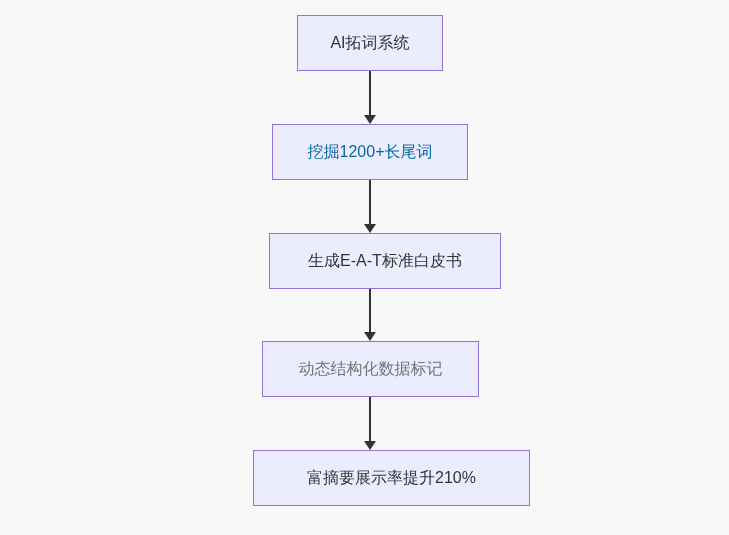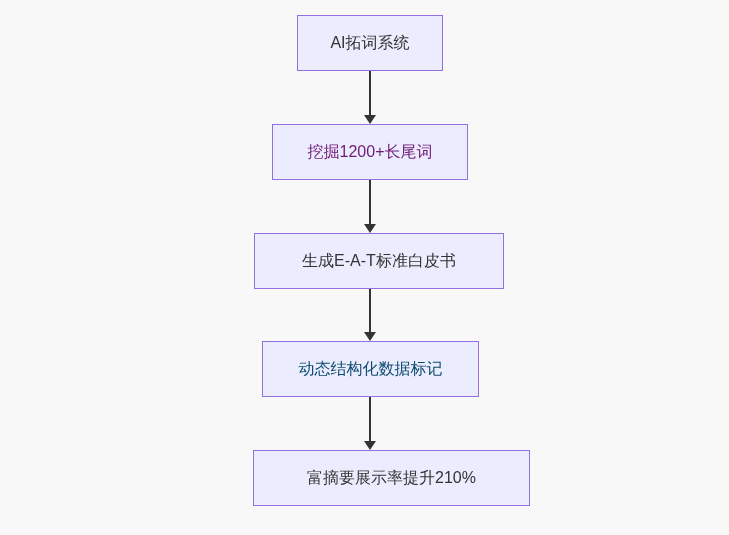--- a/index.html
+++ b/index.html
@@ -41,21 +41,21 @@
     left: 1px;
     bottom: 0;
     width: 0;
     height: 0;
     border-left: 6px solid transparent;
     border-right: 6px solid transparent;
   }
   
   #node-0 { left: 297px; top: 15px;  width: 146px; }
   #node-1 { left: 272px; top: 124px; width: 196px; }
-  #node-2 { left: 254px; top: 233px; width: 250px; }
+  #node-2 { left: 269px; top: 233px; width: 232px; }
   #node-3 { left: 262px; top: 341px; width: 217px; }
   #node-4 { left: 253px; top: 450px; width: 277px; }
   #edge-0 { left: 370px; top: 71px;  height: 53px; }
   #edge-1 { left: 370px; top: 180px; height: 53px; }
   #edge-2 { left: 370px; top: 289px; height: 52px; }
   #edge-3 { left: 370px; top: 397px; height: 53px; }
   .edge .line { height: calc(100% - 8px); }
   .edge .head { border-top-width: 9px; border-top-style: solid; }
 </style>
 </head>
@@ -65,39 +65,39 @@
 
   <div class="node" id="node-0" style="background: rgb(236, 236, 255); border: 1px solid rgb(147, 112, 219); color: rgb(51, 51, 51);">
     <span>AI拓词系统</span>
   </div>
 
   <div class="edge" id="edge-0">
     <div class="line" style="background: rgb(51, 51, 51);"></div>
     <div class="head" style="border-top-color: rgb(51, 51, 51);"></div>
   </div>
 
-  <div class="node" id="node-1" style="background: rgb(236, 236, 255); border: 1px solid rgb(147, 112, 219); color: #701a75;">
+  <div class="node" id="node-1" style="background: rgb(236, 236, 255); border: 1px solid rgb(147, 112, 219); color: #0369a1;">
     <span>挖掘1200+长尾词</span>
   </div>
 
   <div class="edge" id="edge-1">
     <div class="line" style="background: rgb(51, 51, 51);"></div>
     <div class="head" style="border-top-color: rgb(51, 51, 51);"></div>
   </div>
 
   <div class="node" id="node-2" style="background: rgb(236, 236, 255); border: 1px solid rgb(147, 112, 219); color: rgb(51, 51, 51);">
     <span>生成E-A-T标准白皮书</span>
   </div>
 
   <div class="edge" id="edge-2">
     <div class="line" style="background: rgb(51, 51, 51);"></div>
     <div class="head" style="border-top-color: rgb(51, 51, 51);"></div>
   </div>
 
-  <div class="node" id="node-3" style="background: rgb(236, 236, 255); border: 1px solid rgb(147, 112, 219); color: #0c4a6e;">
+  <div class="node" id="node-3" style="background: rgb(236, 236, 255); border: 1px solid rgb(147, 112, 219); color: #737373;">
     <span>动态结构化数据标记</span>
   </div>
 
   <div class="edge" id="edge-3">
     <div class="line" style="background: rgb(51, 51, 51);"></div>
     <div class="head" style="border-top-color: rgb(51, 51, 51);"></div>
   </div>
 
   <div class="node" id="node-4" style="background: rgb(236, 236, 255); border: 1px solid rgb(147, 112, 219); color: rgb(51, 51, 51);">
     <span>富摘要展示率提升210%</span>

